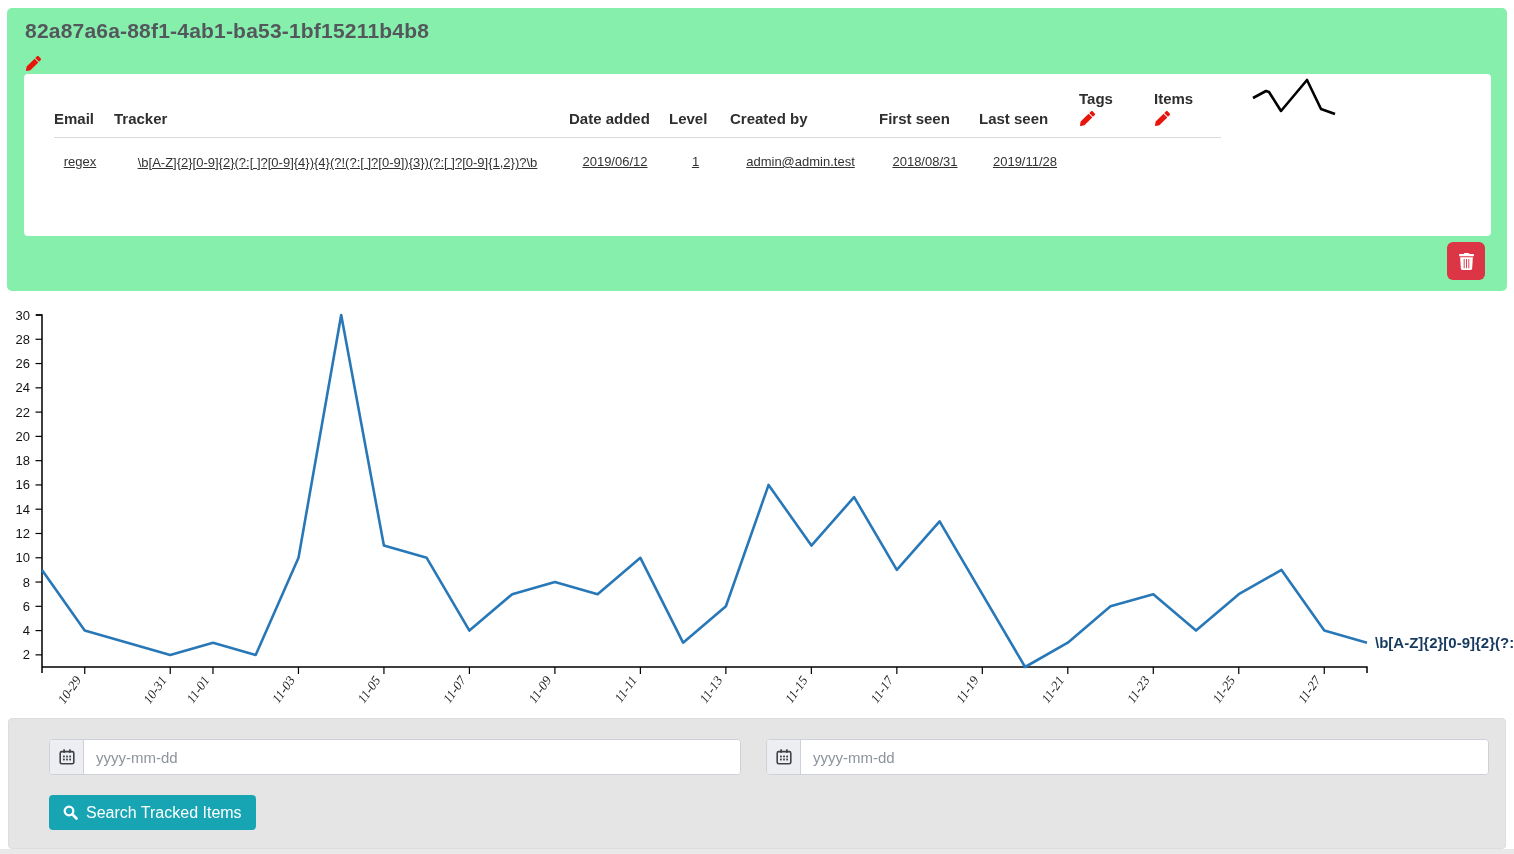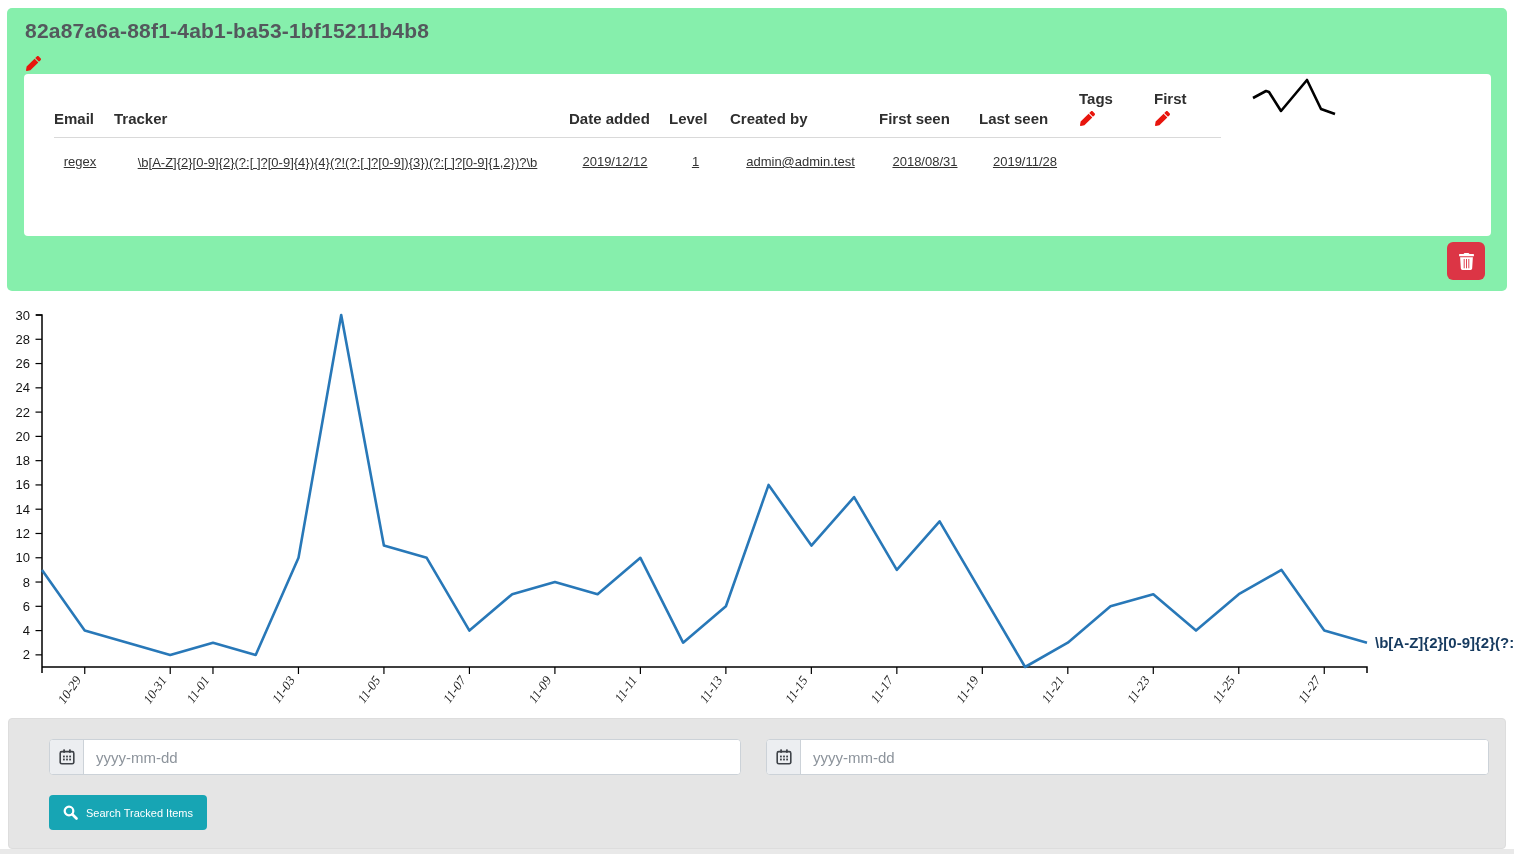--- a/index.html
+++ b/index.html
@@ -45,21 +45,21 @@
   .input-group { display:flex; height:36px; border:1px solid #ccd2d8; border-radius:4px;
     overflow:hidden; background:#fff; }
   .input-group.g1 { width:692px; }
   .input-group.g2 { flex:1; }
   .addon { width:34px; background:#eceef1; border-right:1px solid #ccd2d8;
     display:flex; align-items:center; justify-content:center; }
   .input-group input { flex:1; border:none; outline:none; padding:0 12px; font-size:15px;
     color:#495057; font-family:inherit; }
   .input-group input::placeholder { color:#8d949c; }
   .search-btn { margin-top:20px; height:35px; padding:0 14px; background:#17a5b4;
-    border:none; border-radius:4px; color:#fff; font-size:11px; font-family:inherit;
+    border:none; border-radius:4px; color:#fff; font-size:16px; font-family:inherit;
     display:inline-flex; align-items:center; gap:8px; cursor:pointer; }
   .footer-strip { height:6px; margin-top:0; background:#e9e9e9; }
 </style>
 </head>
 <body>
 
 <div class="top-panel">
   <div class="page-title">82a87a6a-88f1-4ab1-ba53-1bf15211b4b8</div>
 
   <button class="edit-link" title="">
@@ -95,35 +95,35 @@
               <span>Tags</span>
               <button class="th-pencil">
                 <svg width="15" height="15" viewBox="0 0 512 512">
                     <path fill="#e8150d" d="M497.9 142.1l-46.1 46.1c-4.7 4.7-12.3 4.7-17 0l-111-111c-4.7-4.7-4.7-12.3 0-17l46.1-46.1c18.7-18.7 49.1-18.7 67.9 0l60.1 60.1c18.8 18.7 18.8 49.1 0 67.9zM284.2 99.8L21.6 362.4.4 483.9c-2.9 16.4 11.4 30.6 27.8 27.8l121.5-21.3 262.6-262.6c4.7-4.7 4.7-12.3 0-17l-111-111c-4.8-4.7-12.4-4.7-17.1 0z"></path>
                   </svg>
               </button>
             </div>
           </th>
           <th>
             <div class="th-stack">
-              <span>First</span>
+              <span>Items</span>
               <button class="th-pencil">
                 <svg width="15" height="15" viewBox="0 0 512 512">
                     <path fill="#e8150d" d="M497.9 142.1l-46.1 46.1c-4.7 4.7-12.3 4.7-17 0l-111-111c-4.7-4.7-4.7-12.3 0-17l46.1-46.1c18.7-18.7 49.1-18.7 67.9 0l60.1 60.1c18.8 18.7 18.8 49.1 0 67.9zM284.2 99.8L21.6 362.4.4 483.9c-2.9 16.4 11.4 30.6 27.8 27.8l121.5-21.3 262.6-262.6c4.7-4.7 4.7-12.3 0-17l-111-111c-4.8-4.7-12.4-4.7-17.1 0z"></path>
                   </svg>
               </button>
             </div>
           </th>
         </tr>
       </thead>
       <tbody>
         <tr>
           <td>regex</td>
           <td class="tracker-cell">\b[A-Z]{2}[0-9]{2}(?:[ ]?[0-9]{4}){4}(?!(?:[ ]?[0-9]){3})(?:[ ]?[0-9]{1,2})?\b</td>
-          <td>2019/12/12</td>
+          <td>2019/06/12</td>
           <td>1</td>
           <td>admin@admin.test</td>
           <td>2018/08/31</td>
           <td>2019/11/28</td>
           <td></td>
           <td></td>
         </tr>
       </tbody>
     </table>
     <svg class="sparkline" width="90" height="46">

